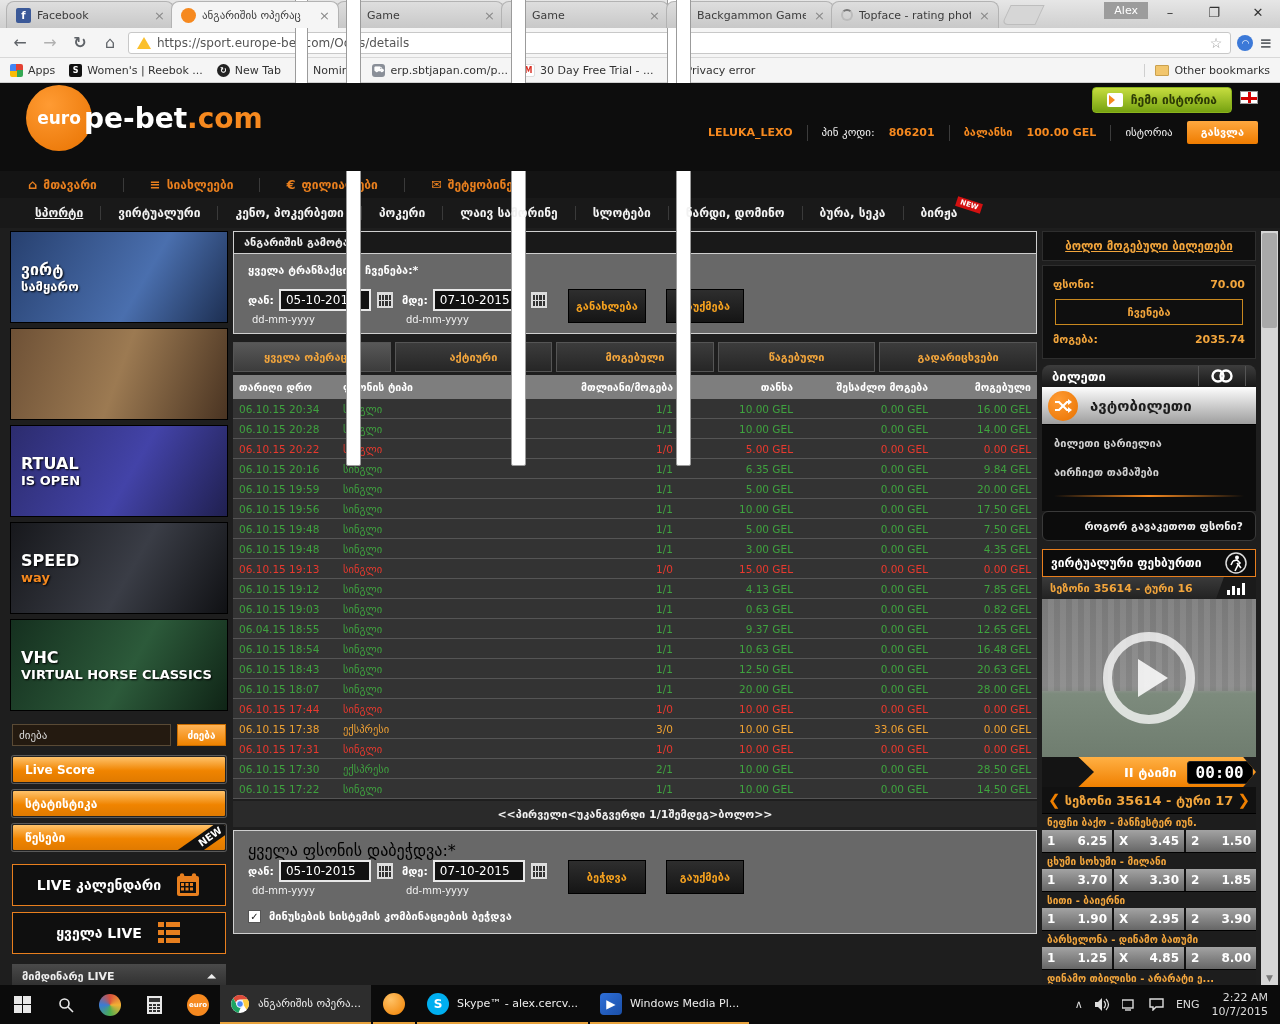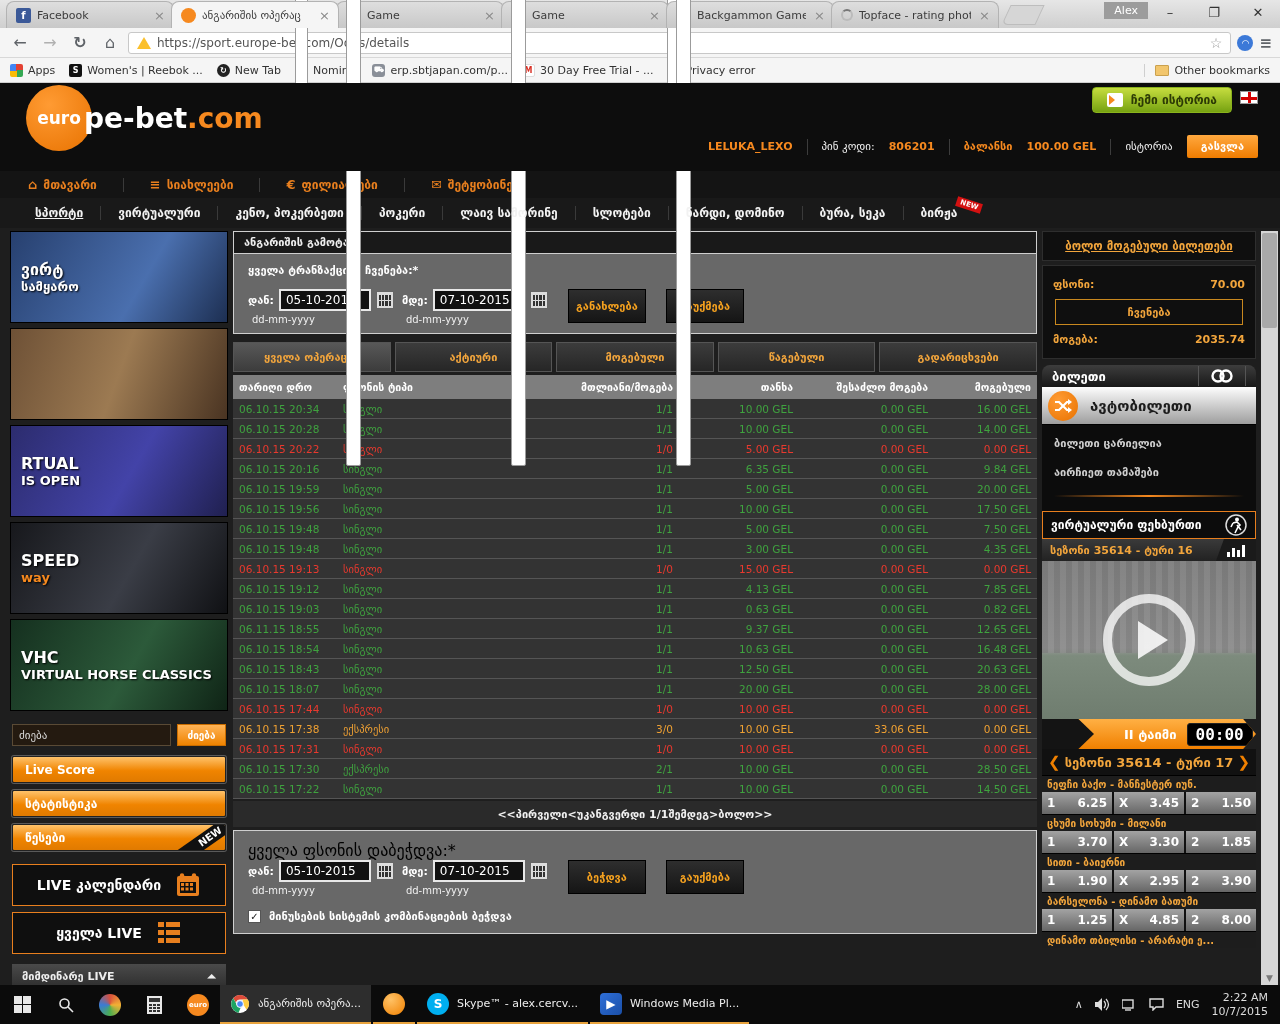--- a/index.html
+++ b/index.html
@@ -47,21 +47,21 @@
 .logo{position:absolute;left:26px;top:2px;display:flex;align-items:center;}
 .logo-circle{width:66px;height:66px;border-radius:50%;background:radial-gradient(circle at 35% 30%,#ff9b33,#e87200);display:flex;align-items:center;justify-content:center;color:#fff;font-size:17px;font-weight:bold;}
 .logo-rest{font-size:28px;font-weight:bold;color:#fff;margin-left:-8px;}
 .logo-rest .com{color:#f6891f;}
 .myhistory{position:absolute;right:48px;top:4px;height:26px;background:linear-gradient(#c6dd3f,#76a211);border:1px solid #8ab31c;border-radius:4px;display:flex;align-items:center;gap:8px;padding:0 14px;color:#2c3a05;font-weight:bold;font-size:12px;}
 .mh-icon{width:16px;height:14px;background:#fff;border-radius:2px;position:relative;overflow:hidden;}
 .mh-icon:before{content:"";position:absolute;left:2px;top:2px;width:0;height:0;border-left:6px solid #f6891f;border-top:5px solid transparent;border-bottom:5px solid transparent;}
 .geo-flag{position:absolute;right:22px;top:8px;width:18px;height:13px;background:#fff;border:1px solid #999;}
 .geo-flag:before{content:"";position:absolute;left:7px;top:0;width:3px;height:100%;background:#d40000;}
 .geo-flag:after{content:"";position:absolute;top:5px;left:0;width:100%;height:3px;background:#d40000;}
-.userbar{position:absolute;right:22px;top:52px;display:flex;align-items:center;gap:14px;font-size:11px;}
+.userbar{position:absolute;right:22px;top:38px;display:flex;align-items:center;gap:14px;font-size:11px;}
 .userbar .sep{width:1px;height:16px;background:#3c3c3c;}
 .userbar .orange{color:#f6891f;font-weight:bold;}
 .userbar .white{color:#eee;}
 .logout-btn{background:linear-gradient(#ffa83f,#ef7c00);color:#fff;font-weight:bold;padding:5px 14px;border-radius:2px;}
 .nav1{height:27px;background:#141414;display:flex;align-items:center;gap:26px;padding:0 28px;flex:none;}
 .nav1 .item{display:flex;align-items:center;gap:6px;color:#e87f1e;font-weight:bold;font-size:12px;}
 .nav1 .ico{color:#e87f1e;font-size:13px;}
 .nav1 .sep{width:1px;height:14px;background:#3a3a3a;}
 .nav2{height:30px;background:#191919;display:flex;align-items:center;padding:0 18px;flex:none;}
 .nav2 .item{color:#f2f2f2;font-weight:bold;font-size:12px;padding:0 17px;border-right:1px solid #3a3a3a;position:relative;white-space:nowrap;}
@@ -550,21 +550,21 @@
             </div>
             <div class="trow won">
               <div class="c1">06.10.15 19:03</div>
               <div class="c2">სინგლი</div>
               <div class="c3">1/1</div>
               <div class="c4">0.63 GEL</div>
               <div class="c5">0.00 GEL</div>
               <div class="c6">0.82 GEL</div>
             </div>
             <div class="trow won">
-              <div class="c1">06.11.15 18:55</div>
+              <div class="c1">06.04.15 18:55</div>
               <div class="c2">სინგლი</div>
               <div class="c3">1/1</div>
               <div class="c4">9.37 GEL</div>
               <div class="c5">0.00 GEL</div>
               <div class="c6">12.65 GEL</div>
             </div>
             <div class="trow won">
               <div class="c1">06.10.15 18:54</div>
               <div class="c2">სინგლი</div>
               <div class="c3">1/1</div>
@@ -716,20 +716,21 @@
                 <path d="M14 8 l4 3 -4 3 z" fill="#fff"></path>
               </svg>
           </span>
           <span class="atxt">ავტობილეთი</span>
         </div>
         <div class="emptyarea">
           <div class="line">ბილეთი ცარიელია</div>
           <div class="line">აირჩიეთ თამაშები</div>
           <div class="divider"></div>
         </div>
+        <div class="howto">როგორ გავაკეთოთ ფსონი?</div>
         <div class="vf-header">
           <span>ვირტუალური ფეხბურთი</span>
           <span>
             <svg width="22" height="22" viewBox="0 0 22 22">
                 <circle cx="11" cy="11" r="10" fill="none" stroke="#ddd" stroke-width="1.5"></circle>
                 <circle cx="12" cy="5.5" r="2" fill="#fff"></circle>
                 <path d="M8 9 l4 -1 3 3 -2 2 -3 6 M8 9 l-2 4 M12 11 l4 5" stroke="#fff" stroke-width="1.6" fill="none"></path>
               </svg>
           </span>
         </div>

